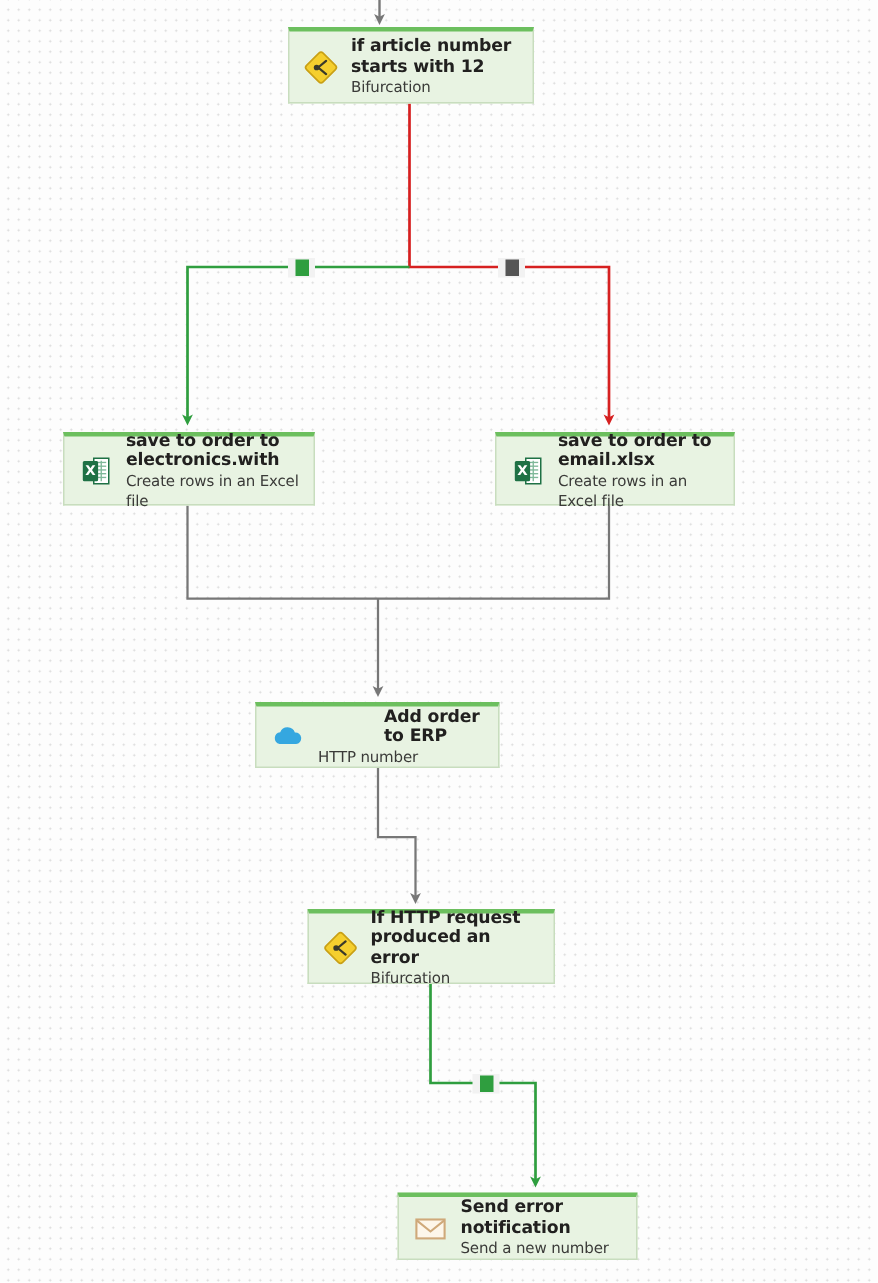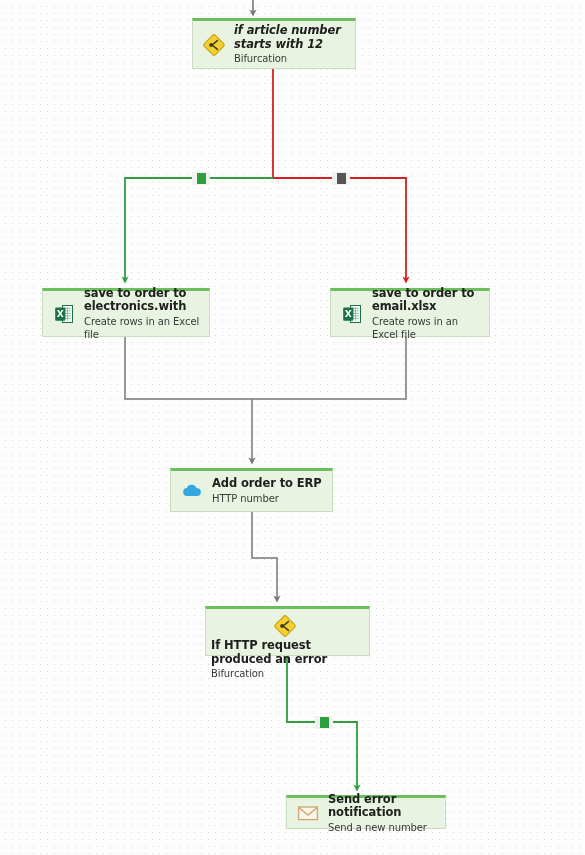--- a/index.html
+++ b/index.html
@@ -67,22 +67,22 @@
     color: #3a3a38;
     line-height: 13px;
     margin-top: 1px;
     letter-spacing: -0.1px;
   }
   
   #node-bifurcation-article { left: 192px; top: 18px;  width: 164px; height: 51px; }
   #node-excel-electronics   { left: 42px;  top: 288px; width: 168px; height: 49px; }
   #node-excel-other         { left: 330px; top: 288px; width: 160px; height: 49px; }
   #node-http-erp            { left: 170px; top: 468px; width: 163px; height: 44px; }
-  #node-bifurcation-error   { left: 205px; top: 606px; width: 165px; height: 50px; flex-direction: column; }
-  #node-send-email          { left: 286px; top: 795px; width: 160px; height: 34px; }
+  #node-bifurcation-error   { left: 205px; top: 606px; width: 165px; height: 50px; }
+  #node-send-email          { left: 265px; top: 795px; width: 160px; height: 45px; }
 
   
   .edge-handle {
     position: absolute;
     width: 18px;
     height: 13px;
     box-sizing: border-box;
     background: #f2f2f2;
     display: flex;
     align-items: center;
@@ -134,21 +134,21 @@
 
   <div class="node" id="node-bifurcation-article">
     <span class="node-icon">
       <svg width="24" height="24" viewBox="0 0 24 24">
         <rect x="4.2" y="4.2" width="15.6" height="15.6" rx="2" ry="2" transform="rotate(45 12 12)" fill="#f5cf2e" stroke="#c9a016" stroke-width="1.1"></rect>
         <path d="M15.4,7.6 L10.1,12 L15.4,16.4" fill="none" stroke="#3a3a2a" stroke-width="1.5" stroke-linecap="round" stroke-linejoin="round"></path>
         <circle cx="9.1" cy="12" r="1.9" fill="#3a3a2a"></circle>
       </svg>
     </span>
     <span class="node-text">
-      <span class="node-title" style="display: block; font-style: italic;">if article number starts with 12</span>
+      <span class="node-title" style="display: block;">if article number starts with 12</span>
       <span class="node-sub" style="display: block;">Bifurcation</span>
     </span>
   </div>
 
   <div class="node" id="node-excel-electronics">
     <span class="node-icon">
       <svg width="24" height="24" viewBox="0 0 24 24">
         <rect x="10.5" y="3.5" width="10" height="17" fill="#ffffff" stroke="#1e7145" stroke-width="1"></rect>
         <g stroke="#7fb89a" stroke-width="0.9">
           <line x1="12.2" y1="6.3" x2="18.8" y2="6.3"></line>
@@ -190,21 +190,21 @@
     </span>
   </div>
 
   <div class="node" id="node-http-erp">
     <span class="node-icon">
       <svg width="24" height="24" viewBox="0 0 24 24">
         <path d="M6.4,17 A4,4 0 0 1 6.8,9.1 A5.2,5.2 0 0 1 16.6,9.4 A3.8,3.8 0 0 1 17.4,17 Z" fill="#35a7e0"></path>
       </svg>
     </span>
     <span class="node-text">
-      <span class="node-title" style="display: block;">Add order to ERP</span>
+      <span class="node-title" style="display: block; margin-left: 44px;">Add order to ERP</span>
       <span class="node-sub" style="display: block;">HTTP number</span>
     </span>
   </div>
 
   <div class="node" id="node-bifurcation-error">
     <span class="node-icon">
       <svg width="24" height="24" viewBox="0 0 24 24">
         <rect x="4.2" y="4.2" width="15.6" height="15.6" rx="2" ry="2" transform="rotate(45 12 12)" fill="#f5cf2e" stroke="#c9a016" stroke-width="1.1"></rect>
         <path d="M15.4,7.6 L10.1,12 L15.4,16.4" fill="none" stroke="#3a3a2a" stroke-width="1.5" stroke-linecap="round" stroke-linejoin="round"></path>
         <circle cx="9.1" cy="12" r="1.9" fill="#3a3a2a"></circle>

